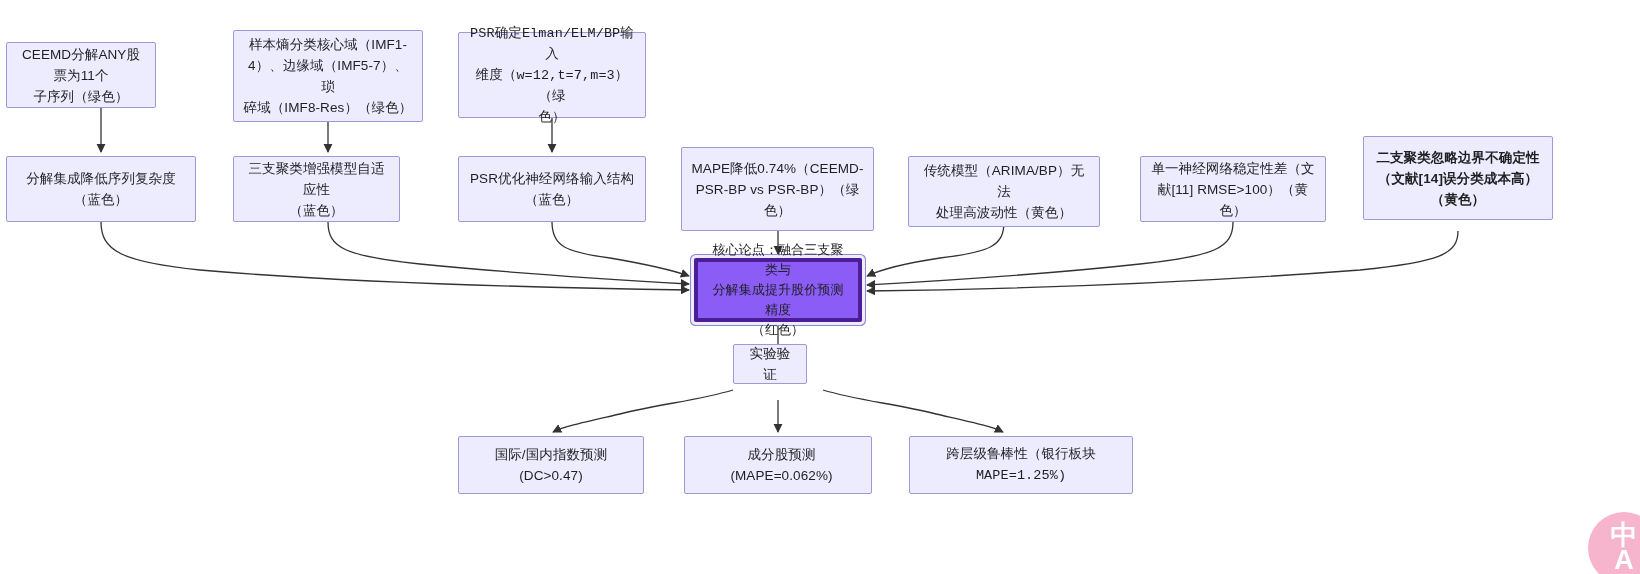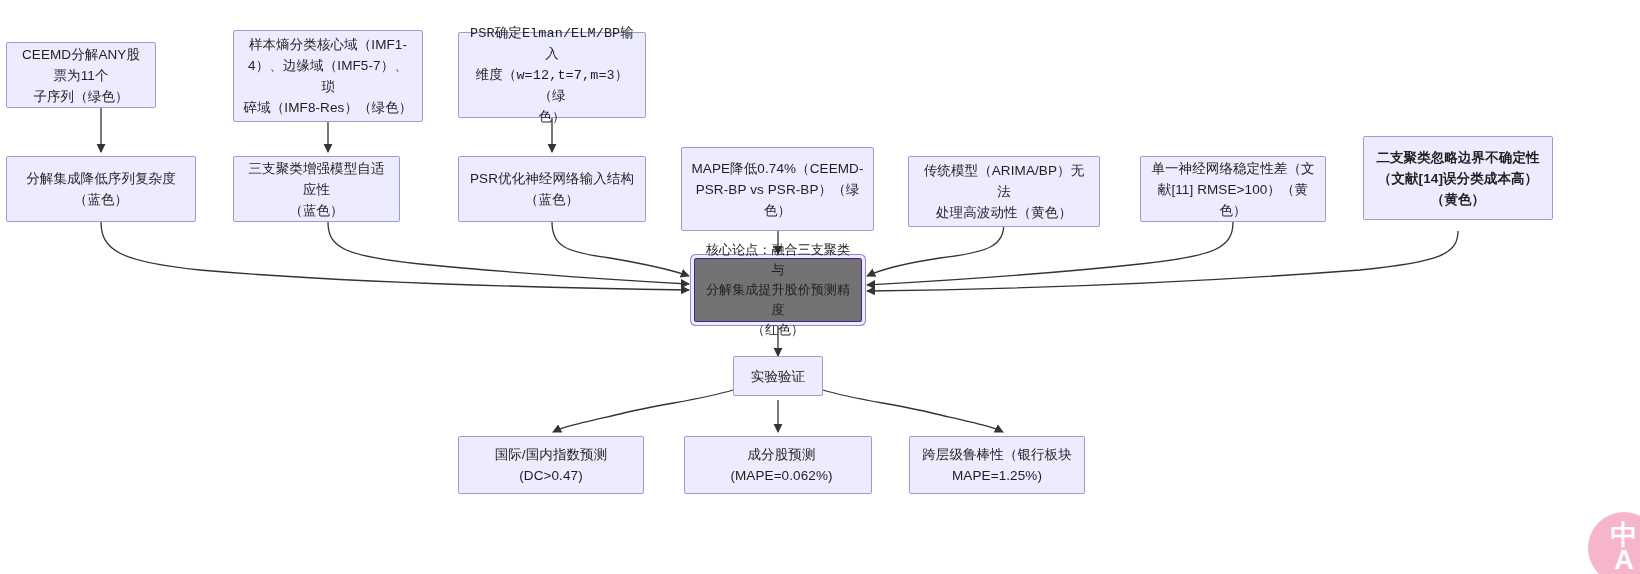--- a/index.html
+++ b/index.html
@@ -35,23 +35,23 @@
     font-size: 13.5px;
     line-height: 21px;
     text-align: center;
     display: flex;
     align-items: center;
     justify-content: center;
     padding: 4px 9px;
     letter-spacing: 0.1px;
   }
   .node.core {
-    border: 1px solid #4c1d95;
+    border: 4px solid #4c1d95;
     box-shadow: 0 0 0 3px #ececfe, 0 0 0 4px #8f8ad2;
-    background: #737373;
+    background: #8b5cf6;
   }
   .node-label {
     display: block;
     width: 100%;
     white-space: pre-line;
   }
   #watermark {
     position: absolute;
     width: 72px;
     height: 72px;
@@ -157,35 +157,35 @@
 （文献[14]误分类成本高）
 （黄色）</span>
   </div>
 
   <div class="node core" style="left:694px; top:258px; width:168px; height:64px; font-size:13px; line-height:20px;">
     <span class="node-label">核心论点：融合三支聚类与
 分解集成提升股价预测精度
 （红色）</span>
   </div>
 
-  <div class="node" style="left:733px; top:356px; width:90px; height:40px;">
+  <div class="node" style="left:733px; top:344px; width:74px; height:40px;">
     <span class="node-label">实验验证</span>
   </div>
 
   <div class="node" style="left:458px; top:436px; width:186px; height:58px;">
     <span class="node-label">国际/国内指数预测
 (DC&gt;0.47)</span>
   </div>
 
   <div class="node" style="left:684px; top:436px; width:188px; height:58px;padding-left:16px;">
     <span class="node-label">成分股预测
 (MAPE=0.062%)</span>
   </div>
 
-  <div class="node" style="left:909px; top:436px; width:176px; height:58px;">
+  <div class="node" style="left:909px; top:436px; width:224px; height:58px;font-family:Liberation Mono, monospace;">
     <span class="node-label">跨层级鲁棒性（银行板块
 MAPE=1.25%)</span>
   </div>
 
   <div id="watermark" style="left:1588px; top:512px;">
     <span>中</span>
     <span>A</span>
   </div>
 
 </div>

